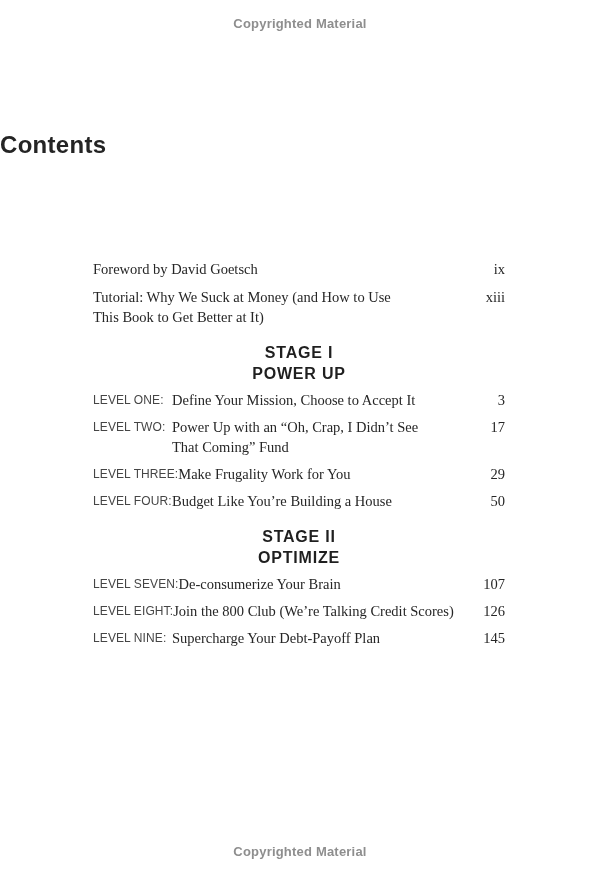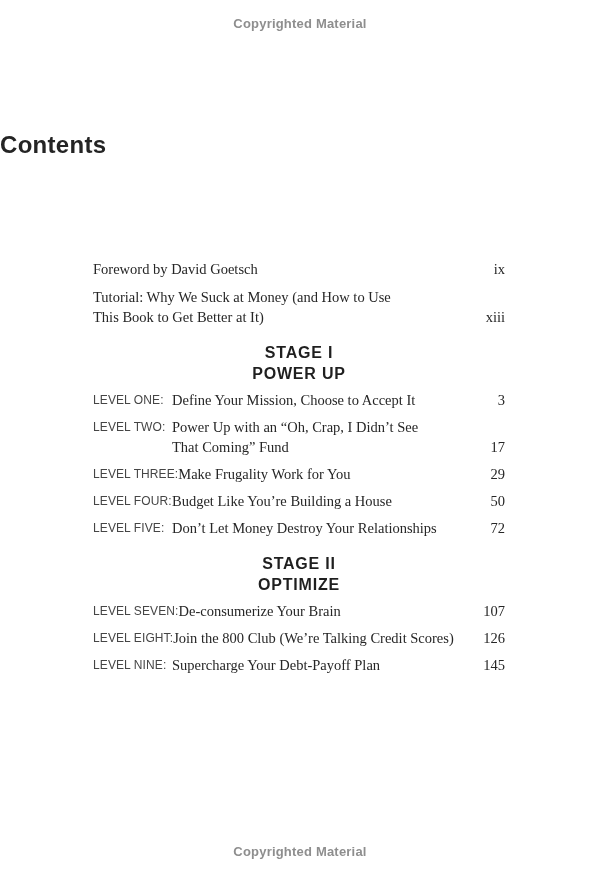--- a/index.html
+++ b/index.html
@@ -35,21 +35,20 @@
     letter-spacing: 0.3px;
   }
   .toc {
     position: absolute;
     top: 259px;
     left: 93px;
     width: 412px;
   }
   .row {
     display: flex;
-    align-items: flex-end;
     color: #262626;
     font-size: 14.5px;
     line-height: 20px;
   }
   .front-row { margin-bottom: 8px; }
   .entry-row { margin-bottom: 7px; }
   .entry-label {
     flex: 0 0 79px;
     align-self: flex-start;
     font-family: "Liberation Sans", sans-serif;
@@ -120,25 +119,20 @@
     <div class="row entry-row">
       <span class="entry-label">LEVEL THREE:</span>
       <span class="entry-title">Make Frugality Work for You</span>
       <span class="entry-page">29</span>
     </div>
     <div class="row entry-row">
       <span class="entry-label">LEVEL FOUR:</span>
       <span class="entry-title">Budget Like You’re Building a House</span>
       <span class="entry-page">50</span>
     </div>
-    <div class="row entry-row">
-      <span class="entry-label">LEVEL FIVE:</span>
-      <span class="entry-title">Don’t Let Money Destroy Your Relationships</span>
-      <span class="entry-page">72</span>
-    </div>
 
     <div class="stage-heading">
       <div>STAGE II</div>
       <div>OPTIMIZE</div>
     </div>
 
     <div class="row entry-row">
       <span class="entry-label">LEVEL SEVEN:</span>
       <span class="entry-title">De-consumerize Your Brain</span>
       <span class="entry-page">107</span>

